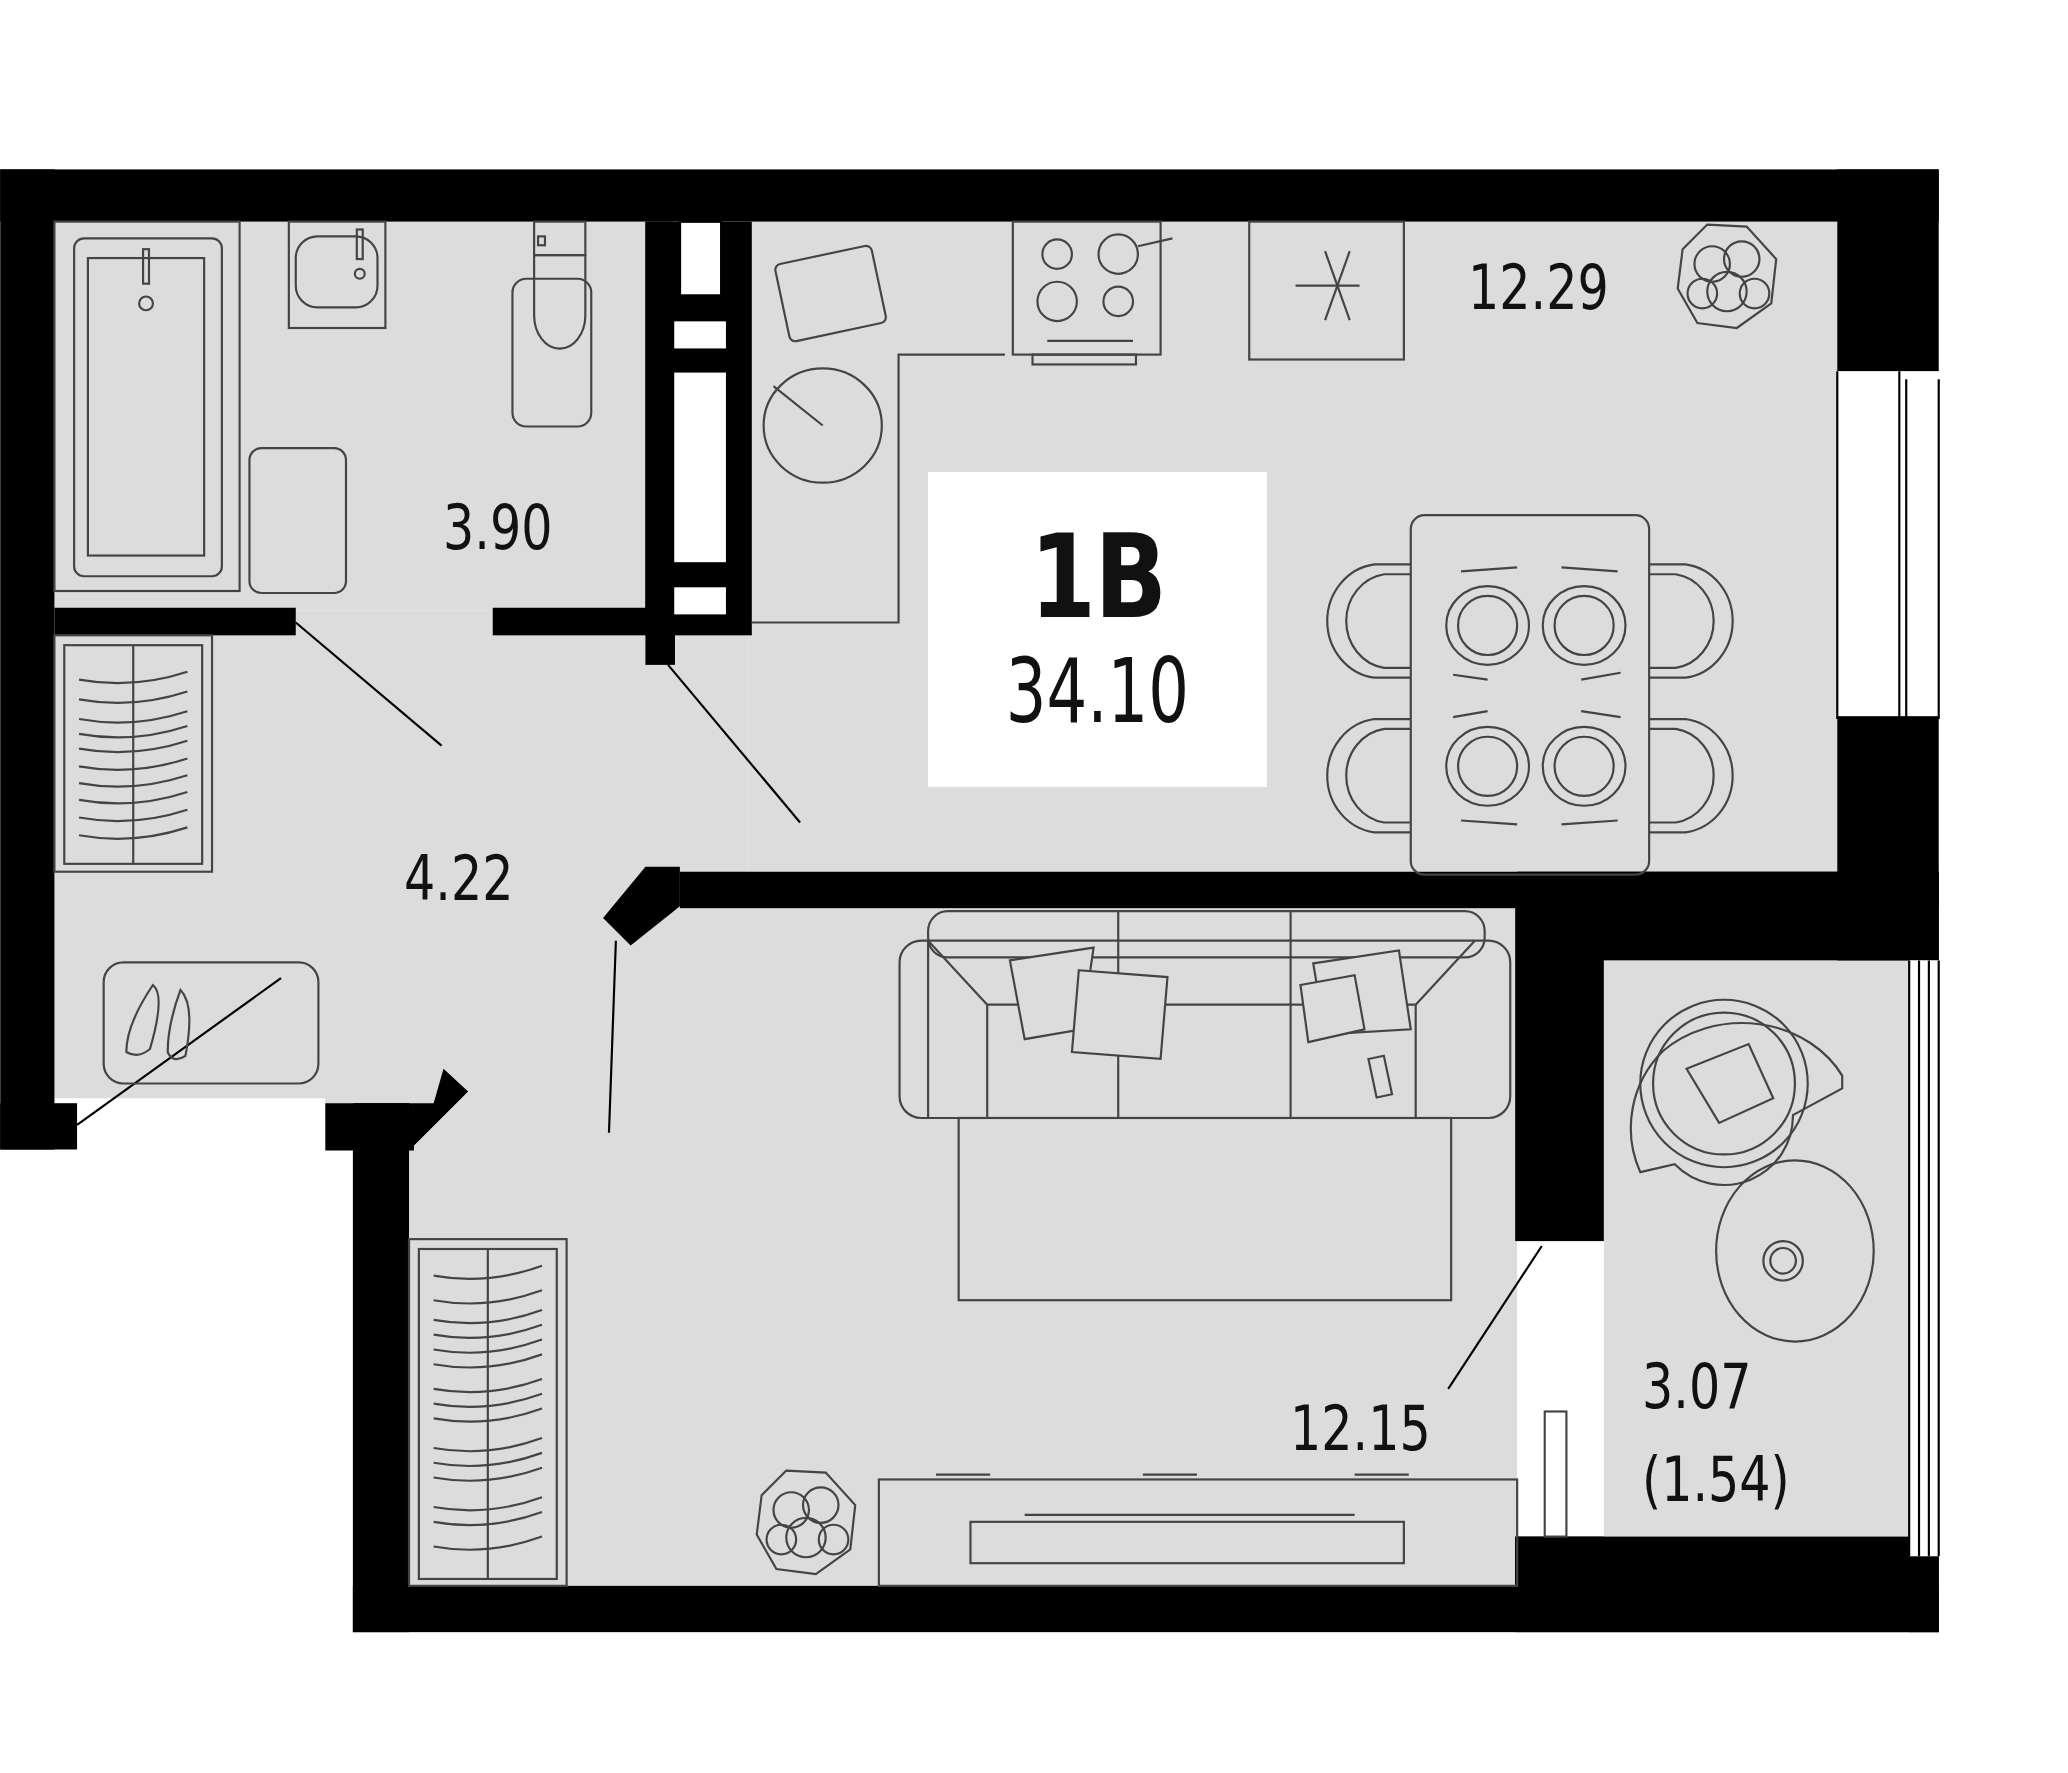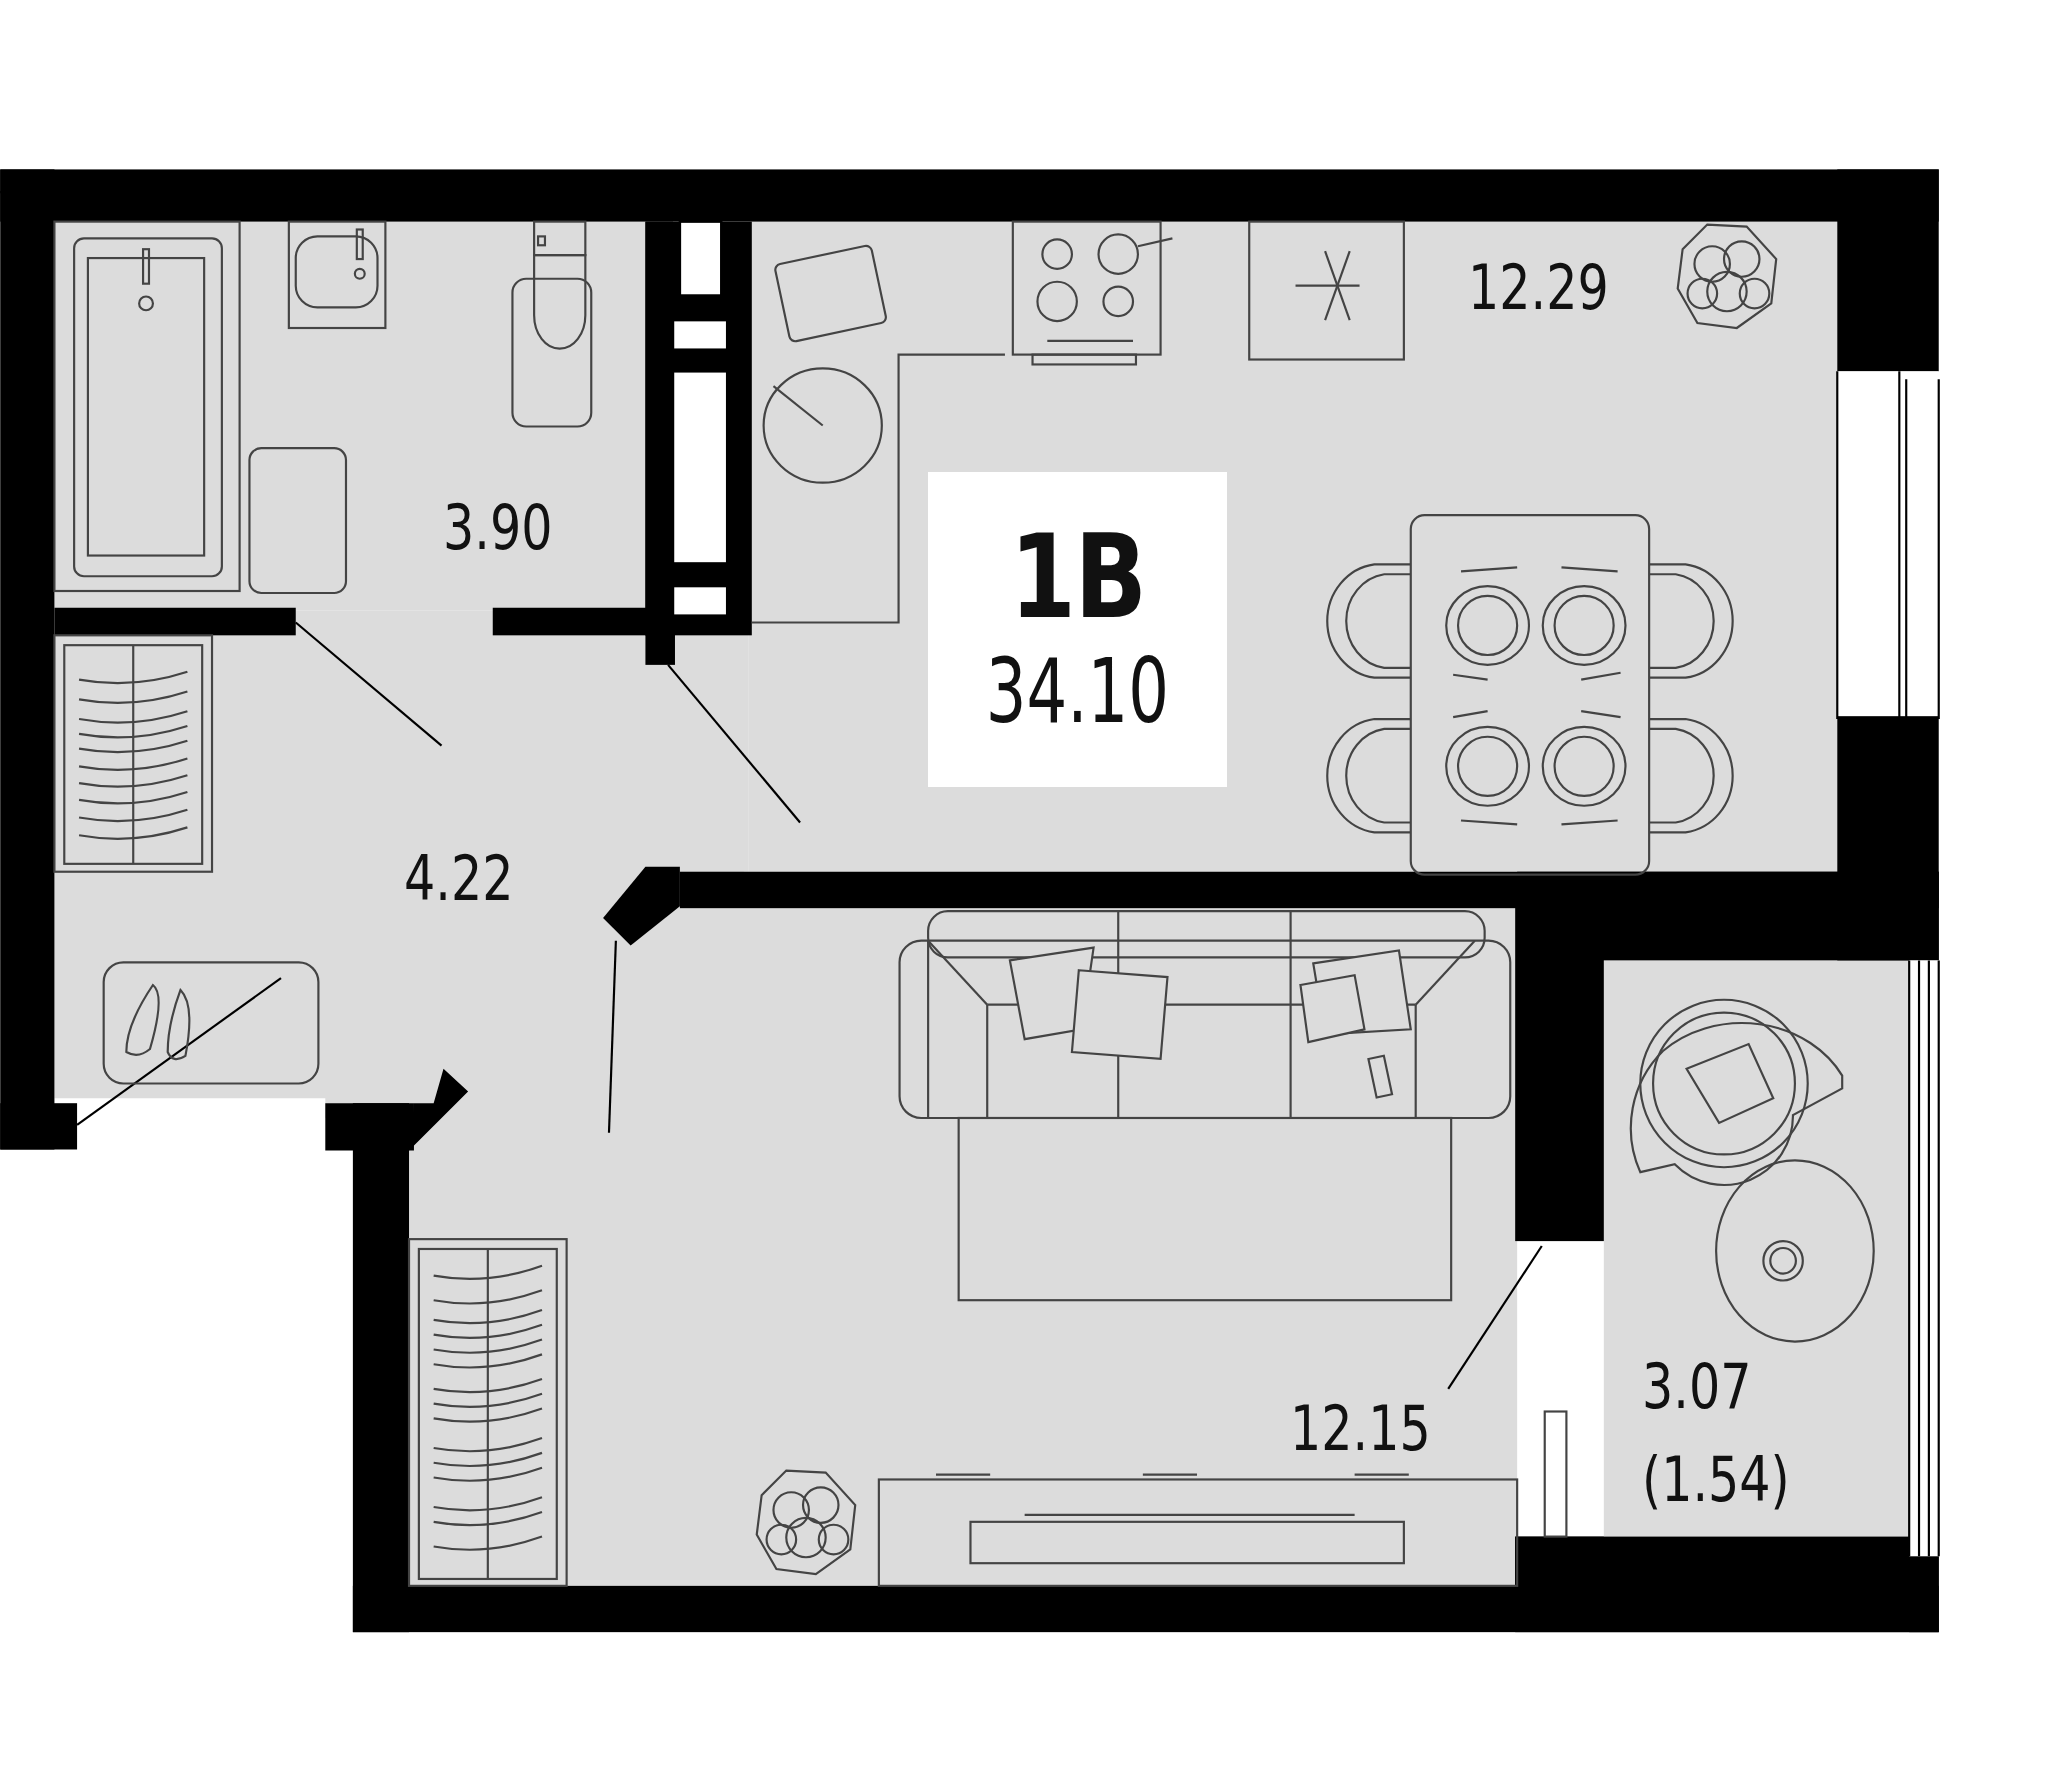--- a/index.html
+++ b/index.html
@@ -4,21 +4,21 @@
 <style>
   html,body{margin:0;padding:0;background:#ffffff;}
   body{width:2069px;height:1773px;position:relative;overflow:hidden;font-family:"DejaVu Sans Condensed","DejaVu Sans",sans-serif;}
   #plan{position:absolute;left:0;top:0;width:2069px;height:1773px;}
   .floor{fill:#dcdcdc;}
   .wall{fill:#000;}
   .furn{fill:none;stroke:#444;stroke-width:2.2;}
   .furnf{fill:#dcdcdc;stroke:#444;stroke-width:2.2;}
   .door{stroke:#000;stroke-width:2.2;fill:none;}
   .win{fill:#fff;stroke:#000;stroke-width:2.5;}
-  .badge{position:absolute;left:928px;top:472px;width:299px;height:315px;background:#fff;display:flex;flex-direction:column;align-items:center;justify-content:center;}
+  .badge{position:absolute;left:928px;top:472px;width:339px;height:315px;background:#fff;display:flex;flex-direction:column;align-items:center;justify-content:center;}
   .badge .type{font-family:"DejaVu Sans","Liberation Sans",sans-serif;font-size:116px;font-weight:bold;line-height:1;color:#111;transform:scaleX(0.82);letter-spacing:-2px;}
   .badge .total{font-family:"DejaVu Sans","Liberation Sans",sans-serif;font-size:89px;line-height:1.1;color:#111;transform:scaleX(0.72);margin-top:7.9px;}
 </style>
 </head>
 <body>
 
 <svg id="plan" viewBox="0 0 2100 1800" xmlns="http://www.w3.org/2000/svg">
 
   <g>
     <rect class="floor" x="55" y="225" width="600" height="395"></rect>

